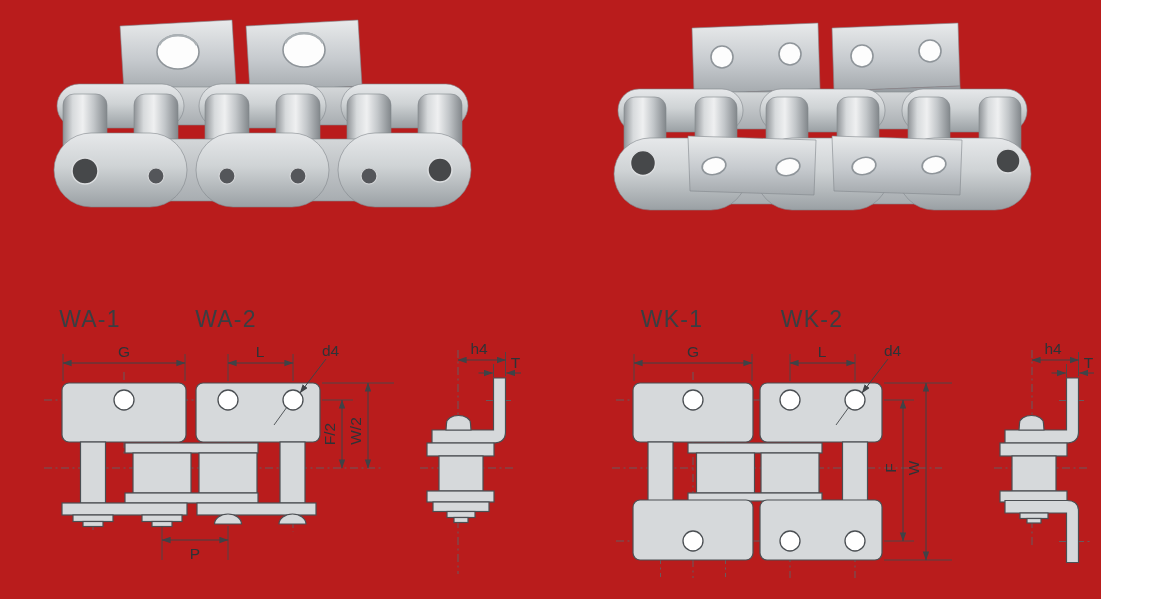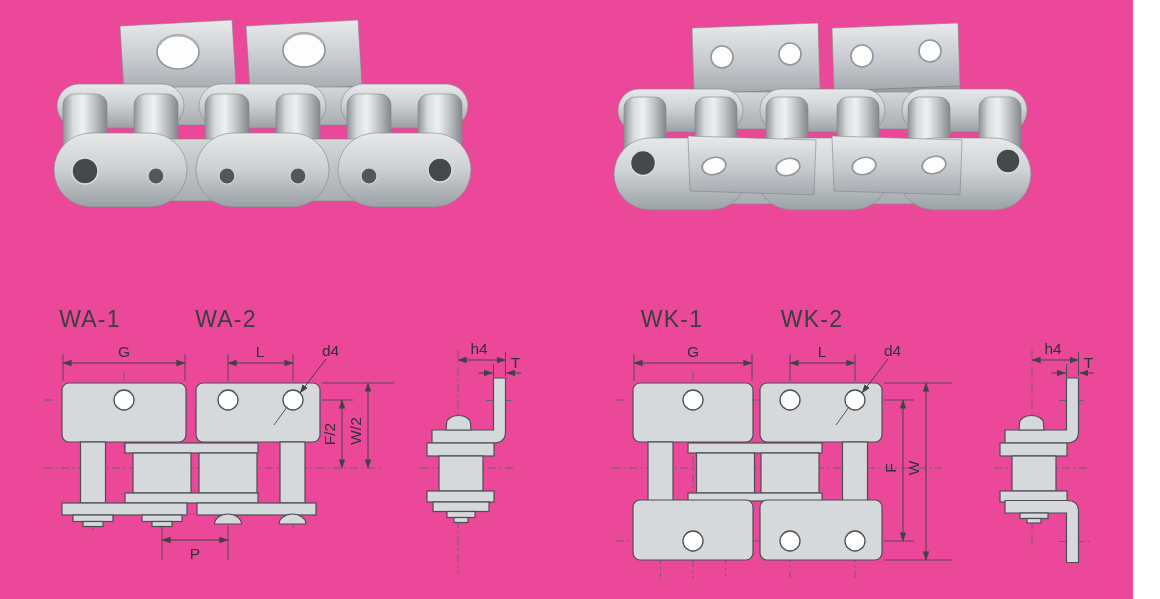--- a/index.html
+++ b/index.html
@@ -1,17 +1,17 @@
 <!DOCTYPE html>
 <html><head>
 <meta charset="utf-8">
 <style>
   html,body{margin:0;padding:0;background:#ffffff;}
-  .stage{position:relative;width:1101px;height:599px;background:#ec4899;overflow:hidden;
-         font-family:"Liberation Sans", sans-serif;padding-left:32px;}
+  .stage{position:relative;width:1101px;height:599px;background:#b91c1c;overflow:hidden;
+         font-family:"Liberation Sans", sans-serif;}
   .stage svg{position:absolute;left:0;top:0;}
   
   .part{fill:#d6d9db;stroke:#4b4f53;stroke-width:1.2;}
   .hole{fill:#ffffff;stroke:#4b4f53;stroke-width:1.3;}
   .ext{stroke:#45494d;stroke-width:0.9;fill:none;}
   .dim{stroke:#3f4347;stroke-width:1;fill:none;}
   .cl{stroke:#5f6367;stroke-width:0.9;fill:none;stroke-dasharray:8 3.5 2 3.5;}
   .ttl{font-size:23px;fill:#3a3e42;letter-spacing:1.2px;}
   .lbl{font-size:15.5px;fill:#2f3337;}
   text{user-select:none;}

